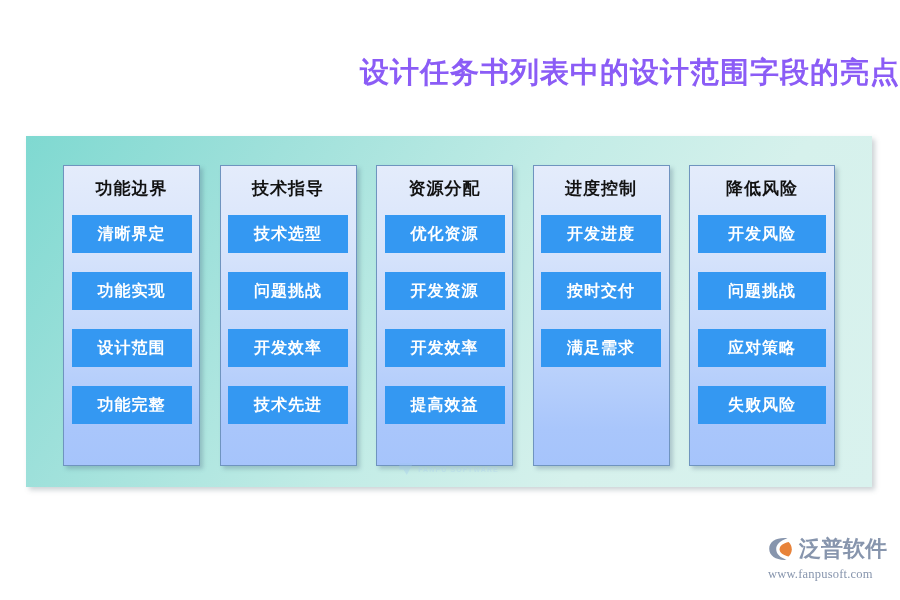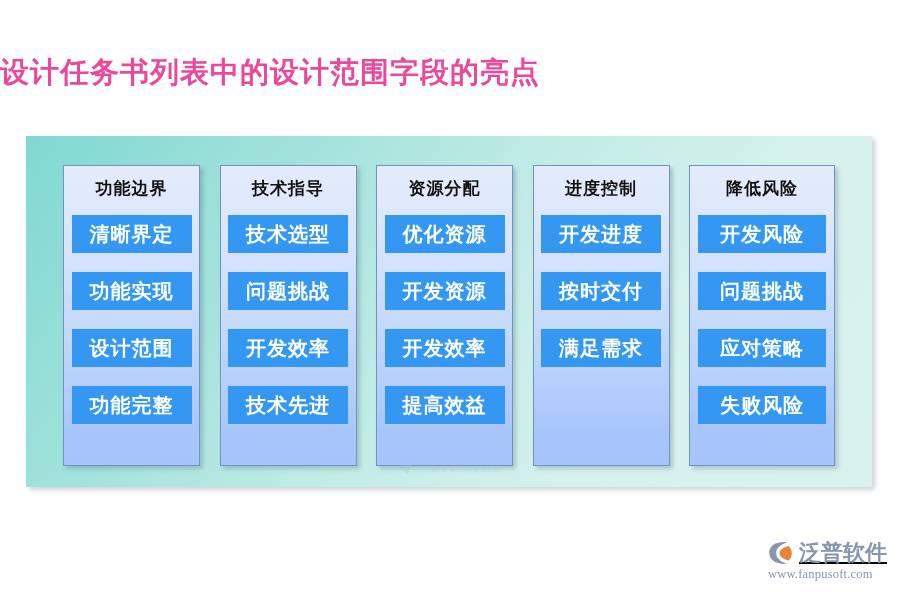--- a/index.html
+++ b/index.html
@@ -14,24 +14,24 @@
     overflow: hidden;
     position: relative;
   }
 
   
   .page-title {
     position: absolute;
     left: 0;
     top: 55px;
     width: 900px;
-    text-align: left;
+    text-align: right;
     font-size: 29px;
     font-weight: bold;
-    color: #ec4899;
+    color: #8b5cf6;
     letter-spacing: 1px;
     line-height: 1.2;
   }
 
   
   .board {
     position: absolute;
     left: 26px;
     top: 136px;
     width: 846px;
@@ -105,44 +105,43 @@
     gap: 19px;
     align-items: center;
     width: 100%;
   }
 
   .chip {
     width: 120px;
     height: 38px;
     background: #3498f2;
     color: #ffffff;
-    font-size: 20px;
+    font-size: 16px;
     font-weight: bold;
     letter-spacing: 1px;
     display: flex;
     align-items: center;
     justify-content: center;
     white-space: nowrap;
   }
   .column-card.wide .chip { width: 128px; }
 
   
   .brand {
     position: absolute;
     left: 768px;
     top: 536px;
     width: 124px;
     height: 50px;
   }
   .brand-row {
     display: flex;
-    align-items: flex-end;
+    align-items: flex-start;
     gap: 3px;
     height: 30px;
-    text-decoration: underline;
   }
   .brand-mark {
     position: relative;
     width: 28px;
     height: 26px;
     flex: 0 0 auto;
   }
   .brand-name {
     font-size: 22px;
     font-weight: bold;

